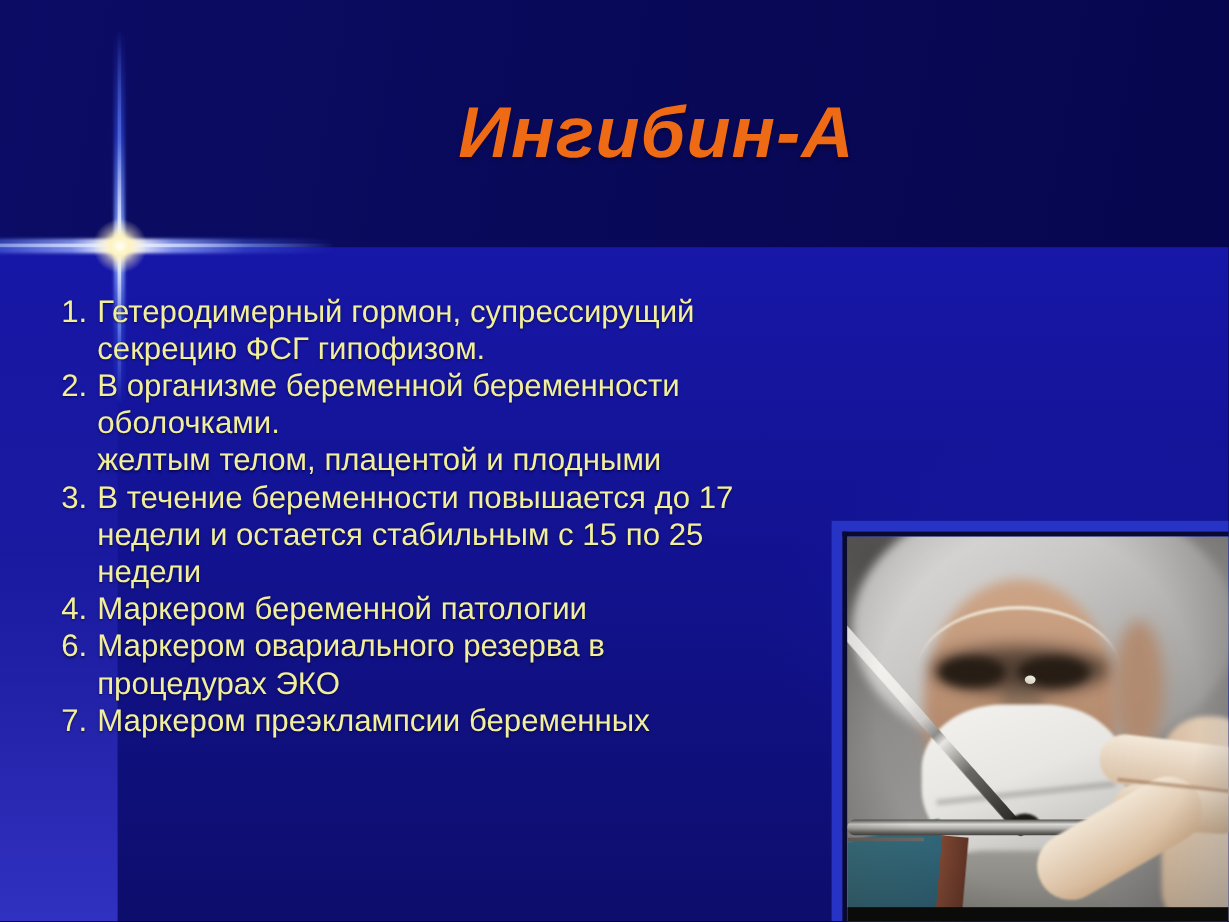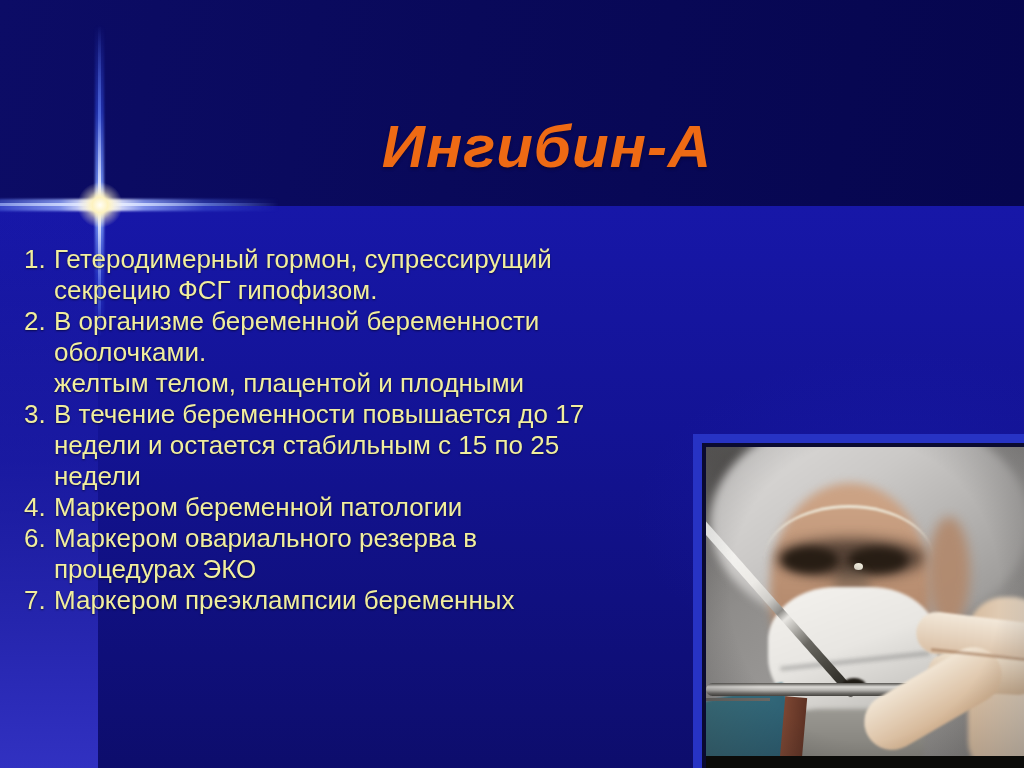--- a/index.html
+++ b/index.html
@@ -27,26 +27,26 @@
     filter:blur(1.2px);
     background:linear-gradient(to bottom,rgba(45,70,210,0) 0%,rgba(45,70,210,.65) 28%,rgba(110,140,240,.9) 50%,#ffffff 57%,rgba(110,140,240,.9) 65%,rgba(45,70,210,.6) 80%,rgba(45,70,210,0) 100%);}
   .flare-v-core{position:absolute;left:98px;top:25px;width:3px;height:312px;
     background:linear-gradient(to bottom,rgba(60,90,220,0) 0%,rgba(90,115,230,.8) 30%,#e8eeff 54%,#ffffff 57%,#e8eeff 61%,rgba(90,115,230,.75) 82%,rgba(60,90,220,0) 100%);}
   .flare-core{position:absolute;left:77px;top:182px;width:46px;height:46px;filter:blur(.6px);
     background:radial-gradient(circle,#fffef6 0%,#fdf2c0 24%,rgba(250,240,200,.45) 45%,rgba(250,240,200,0) 70%);}
   
   .title{position:absolute;left:70px;top:76px;width:954px;text-align:center;
     font-size:60px;font-weight:bold;font-style:italic;letter-spacing:1px;
     color:var(--title-color,#ee6a14);
-    text-shadow:0 2px 3px rgba(10,5,30,.45);margin-top:36px;}
+    text-shadow:0 2px 3px rgba(10,5,30,.45);}
   
   .list{position:absolute;left:24px;top:244px;width:660px;
     font-size:26px;color:var(--text-color,#f1ee9e);
     text-shadow:0 1px 2px rgba(0,0,20,.6);}
-  .ln{display:block;height:31px;line-height:31px;padding-left:30px;white-space:nowrap;}
+  .ln{display:block;height:31px;line-height:31px;padding-left:30px;white-space:nowrap;margin-left:27px;}
   .ln.first{padding-left:0;}
   .num{display:inline-block;min-width:30px;}
   
   .photo-frame{position:absolute;left:693px;top:434px;width:331px;height:334px;
     background:var(--photo-border,#2733c4);}
   .photo-inner{position:absolute;left:9px;top:9px;right:0;bottom:0;
     border-left:4px solid #0a0a30;border-top:4px solid #0a0a30;overflow:hidden;}
   .photo-art{position:absolute;left:0;top:0;width:318px;height:321px;overflow:hidden;
     background:linear-gradient(135deg,#6e6c6a 0%,#8f8d8b 30%,#9c9a98 55%,#8b8987 75%,#7b7977 100%);}
   .photo-art div{position:absolute;}

